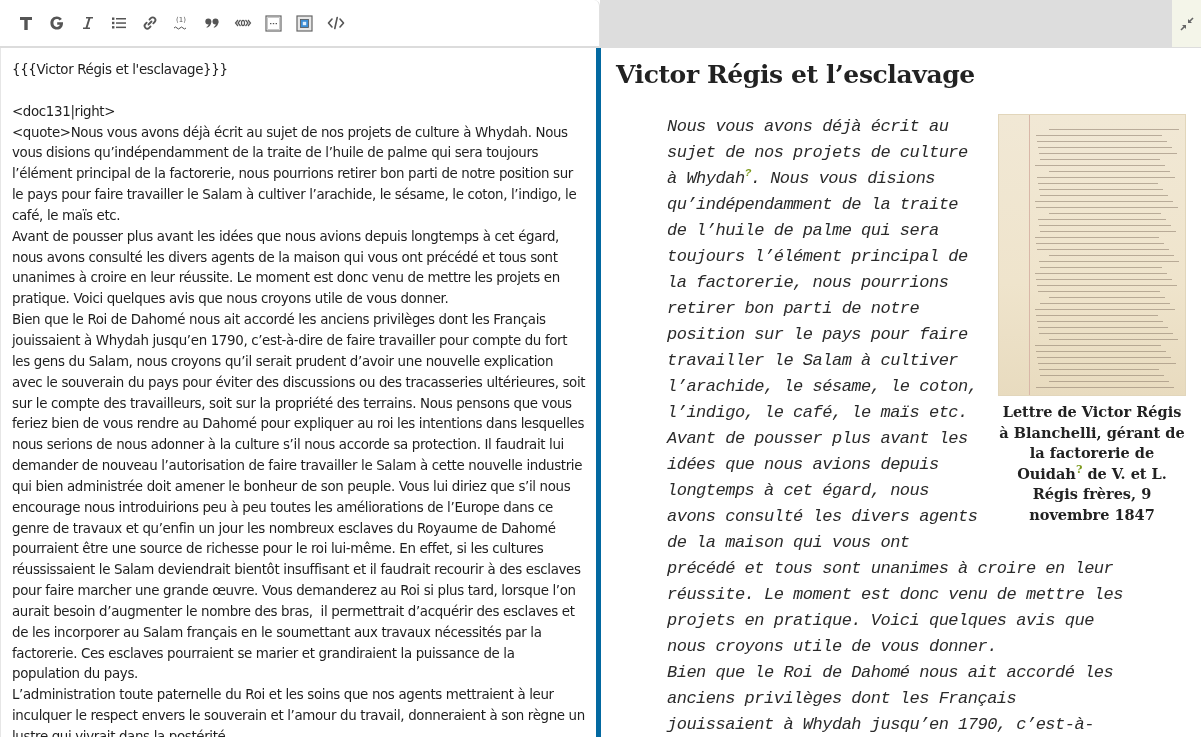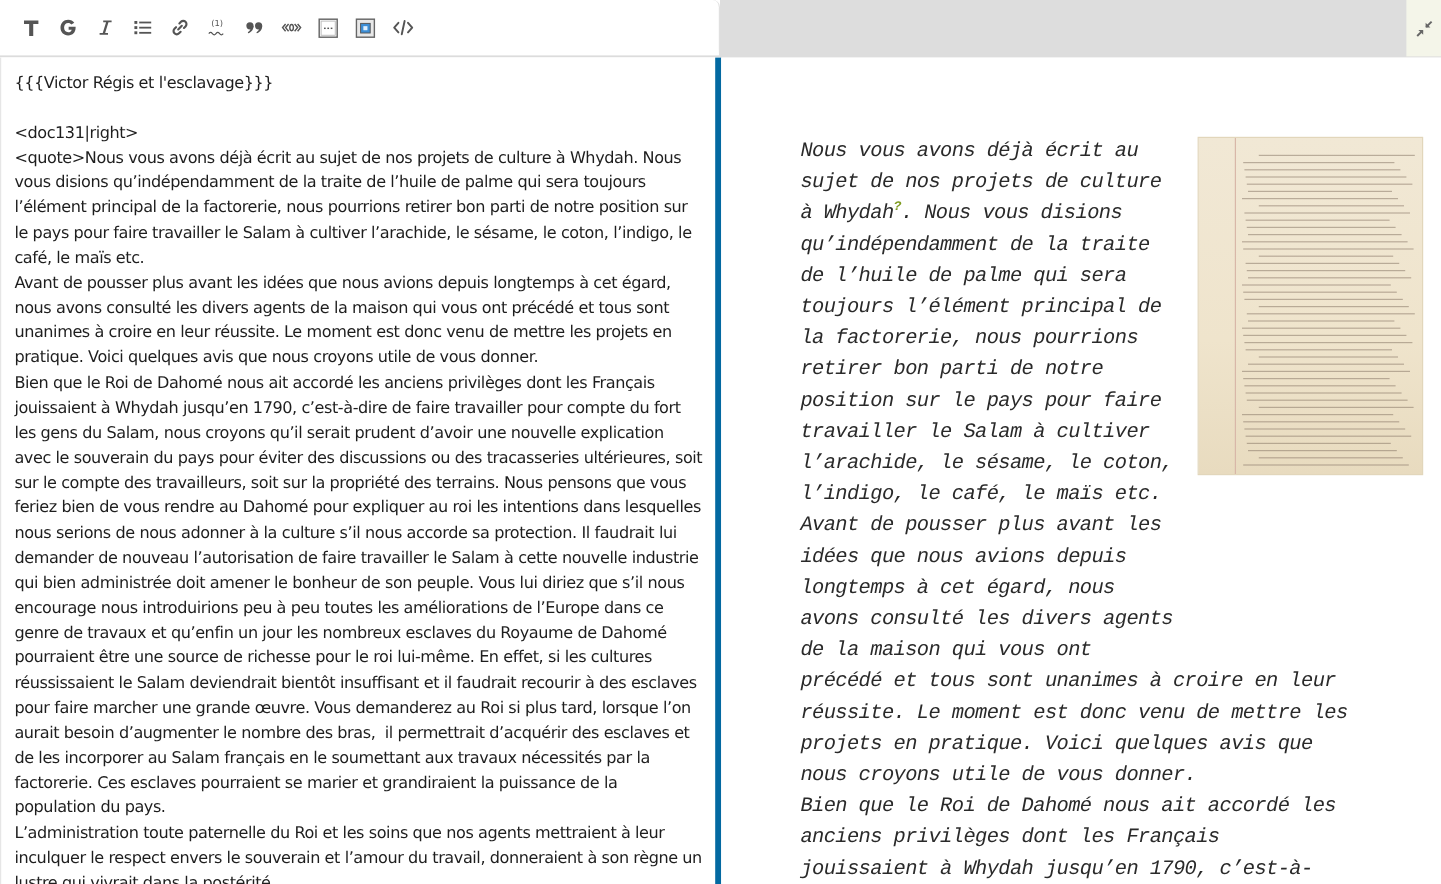--- a/index.html
+++ b/index.html
@@ -191,20 +191,21 @@
   <div class="editor-text">{{{Victor Régis et l'esclavage}}}
 
 &lt;doc131|right&gt;
 &lt;quote&gt;Nous vous avons déjà écrit au sujet de nos projets de culture à Whydah. Nous vous disions qu’indépendamment de la traite de l’huile de palme qui sera toujours l’élément principal de la factorerie, nous pourrions retirer bon parti de notre position sur le pays pour faire travailler le Salam à cultiver l’arachide, le sésame, le coton, l’indigo, le café, le maïs etc.
 Avant de pousser plus avant les idées que nous avions depuis longtemps à cet égard, nous avons consulté les divers agents de la maison qui vous ont précédé et tous sont unanimes à croire en leur réussite. Le moment est donc venu de mettre les projets en pratique. Voici quelques avis que nous croyons utile de vous donner.
 Bien que le Roi de Dahomé nous ait accordé les anciens privilèges dont les Français jouissaient à Whydah jusqu’en 1790, c’est-à-dire de faire travailler pour compte du fort les gens du Salam, nous croyons qu’il serait prudent d’avoir une nouvelle explication avec le souverain du pays pour éviter des discussions ou des tracasseries ultérieures, soit sur le compte des travailleurs, soit sur la propriété des terrains. Nous pensons que vous feriez bien de vous rendre au Dahomé pour expliquer au roi les intentions dans lesquelles nous serions de nous adonner à la culture s’il nous accorde sa protection. Il faudrait lui demander de nouveau l’autorisation de faire travailler le Salam à cette nouvelle industrie qui bien administrée doit amener le bonheur de son peuple. Vous lui diriez que s’il nous encourage nous introduirions peu à peu toutes les améliorations de l’Europe dans ce genre de travaux et qu’enfin un jour les nombreux esclaves du Royaume de Dahomé pourraient être une source de richesse pour le roi lui-même. En effet, si les cultures réussissaient le Salam deviendrait bientôt insuffisant et il faudrait recourir à des esclaves pour faire marcher une grande œuvre. Vous demanderez au Roi si plus tard, lorsque l’on aurait besoin d’augmenter le nombre des bras,  il permettrait d’acquérir des esclaves et de les incorporer au Salam français en le soumettant aux travaux nécessités par la factorerie. Ces esclaves pourraient se marier et grandiraient la puissance de la population du pays.
 L’administration toute paternelle du Roi et les soins que nos agents mettraient à leur inculquer le respect envers le souverain et l’amour du travail, donneraient à son règne un lustre qui vivrait dans la postérité.</div>
 </div>
 
 <div class="preview">
+  <h1>Victor Régis et l’esclavage</h1>
 
   <div class="figure">
     <div class="figure-img">
       <div class="margin-line"></div>
     <div class="ink" style="top: 14px; left: 50px; right: 6px;"></div>
         <div class="ink" style="top: 20px; left: 37px; right: 23px;"></div>
         <div class="ink" style="top: 26px; left: 38px; right: 18px;"></div>
         <div class="ink" style="top: 32px; left: 39px; right: 13px;"></div>
         <div class="ink" style="top: 38px; left: 40px; right: 8px;"></div>
         <div class="ink" style="top: 44px; left: 41px; right: 25px;"></div>
@@ -240,20 +241,21 @@
         <div class="ink" style="top: 224px; left: 50px; right: 7px;"></div>
         <div class="ink" style="top: 230px; left: 36px; right: 24px;"></div>
         <div class="ink" style="top: 236px; left: 37px; right: 19px;"></div>
         <div class="ink" style="top: 242px; left: 38px; right: 14px;"></div>
         <div class="ink" style="top: 248px; left: 39px; right: 9px;"></div>
         <div class="ink" style="top: 254px; left: 40px; right: 26px;"></div>
         <div class="ink" style="top: 260px; left: 41px; right: 21px;"></div>
         <div class="ink" style="top: 266px; left: 50px; right: 16px;"></div>
         <div class="ink" style="top: 272px; left: 37px; right: 11px;"></div>
       </div>
+    <div class="caption"><span>Lettre de Victor Régis à Blanchelli, gérant de la factorerie de Ouidah</span><span class="fn">?</span><span> de V. et L. Régis frères, 9 novembre 1847</span></div>
   </div>
 
   <div class="quote">
     <div class="float-spacer"></div>
     <p><span>Nous vous avons déjà écrit au sujet de nos projets de culture à Whydah</span><span class="fn">?</span><span>. Nous vous disions qu’indépendamment de la traite de l’huile de palme qui sera toujours l’élément principal de la factorerie, nous pourrions retirer bon parti de notre position sur le pays pour faire travailler le Salam à cultiver l’arachide, le sésame, le coton, l’indigo, le café, le maïs etc.</span></p>
     <p>Avant de pousser plus avant les idées que nous avions depuis longtemps à cet égard, nous avons consulté les divers agents de la maison qui vous ont précédé et tous sont unanimes à croire en leur réussite. Le moment est donc venu de mettre les projets en pratique. Voici quelques avis que nous croyons utile de vous donner.</p>
     <p>Bien que le Roi de Dahomé nous ait accordé les anciens privilèges dont les Français jouissaient à Whydah jusqu’en 1790, c’est-à-dire de faire travailler pour compte du fort les gens du Salam, nous croyons qu’il serait prudent d’avoir une nouvelle explication avec le souverain du pays pour éviter des discussions ou des tracasseries ultérieures.</p>
   </div>
 </div>
 

